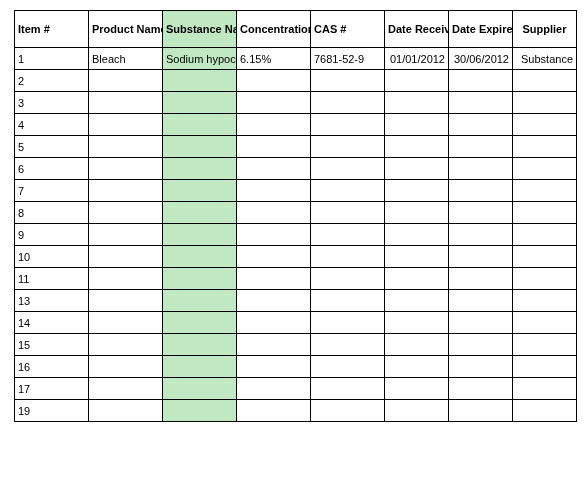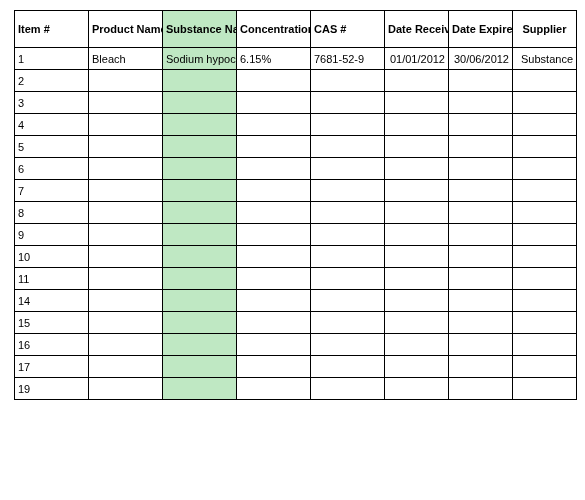--- a/index.html
+++ b/index.html
@@ -389,20 +389,46 @@
           </td>
           <td class="right">
             <div class="cell"></div>
           </td>
           <td class="right">
             <div class="cell"></div>
           </td>
         </tr>
         <tr>
           <td class="left">
+            <div class="cell">13</div>
+          </td>
+          <td class="left">
+            <div class="cell"></div>
+          </td>
+          <td class="left highlight-col">
+            <div class="cell"></div>
+          </td>
+          <td class="left">
+            <div class="cell"></div>
+          </td>
+          <td class="left">
+            <div class="cell"></div>
+          </td>
+          <td class="right">
+            <div class="cell"></div>
+          </td>
+          <td class="right">
+            <div class="cell"></div>
+          </td>
+          <td class="right">
+            <div class="cell"></div>
+          </td>
+        </tr>
+        <tr>
+          <td class="left">
             <div class="cell">14</div>
           </td>
           <td class="left">
             <div class="cell"></div>
           </td>
           <td class="left highlight-col">
             <div class="cell"></div>
           </td>
           <td class="left">
             <div class="cell"></div>

